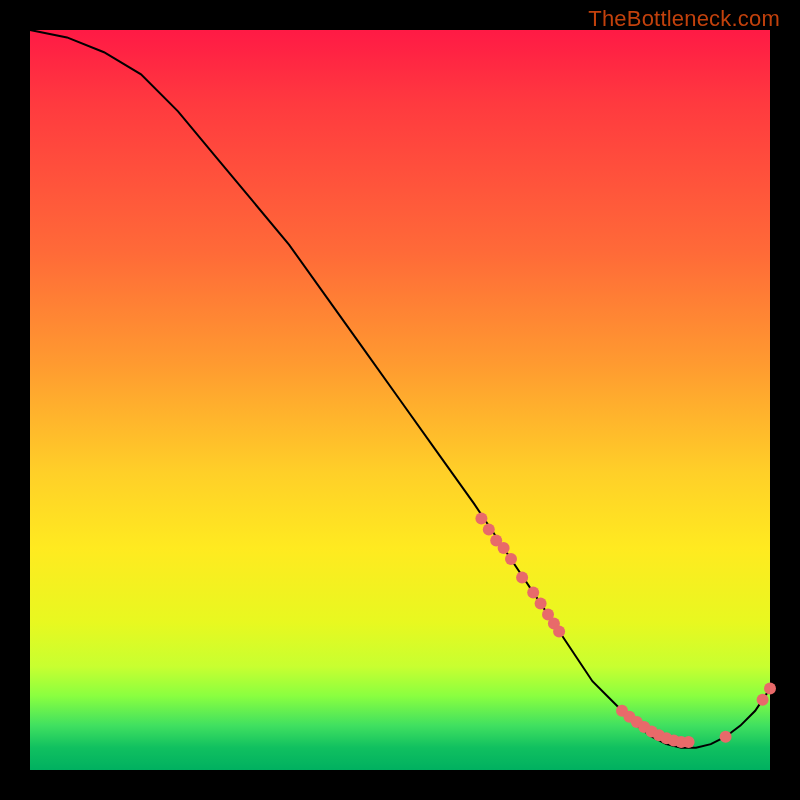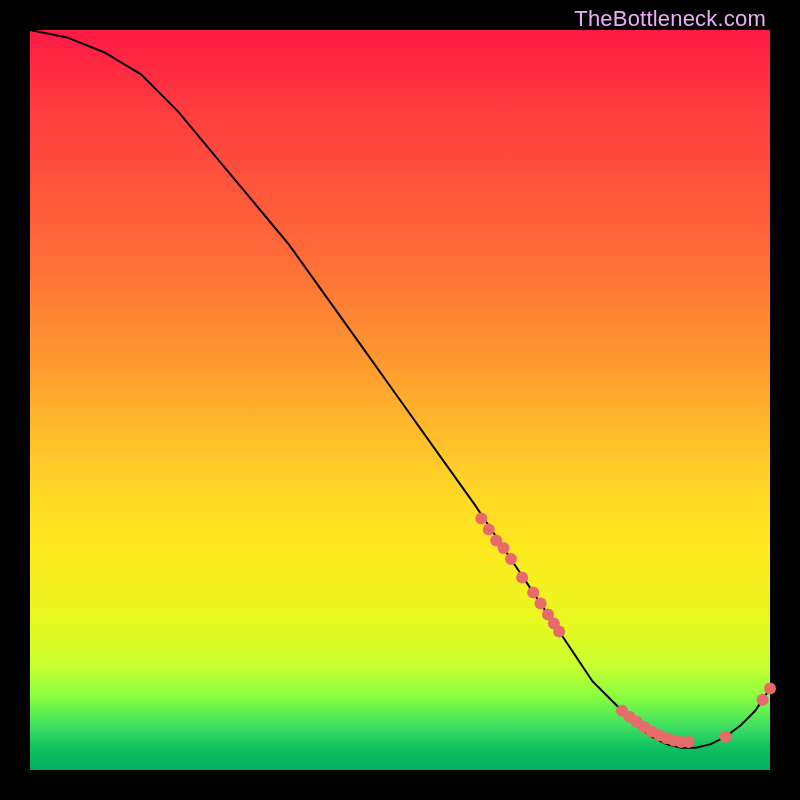--- a/index.html
+++ b/index.html
@@ -36,22 +36,22 @@
       #c8ff30 86%,
       #8aff40 90%,
       #40e060 94%,
       #10c060 97%,
       #00b060 100%
     );
   }
   .watermark {
     position: absolute;
     top: 6px;
-    right: 34px;
-    color: #f0abfc;
+    right: 20px;
+    color: #c2410c;
     font-size: 22px;
     letter-spacing: 0.2px;
     user-select: none;
   }
   svg.curve {
     position: absolute;
     inset: 0;
     width: 740px;
     height: 740px;
     overflow: visible;

